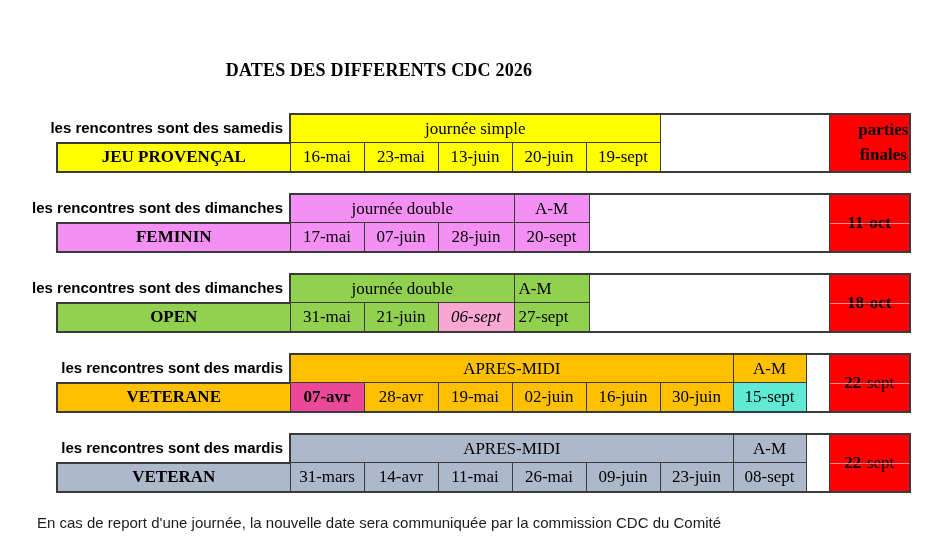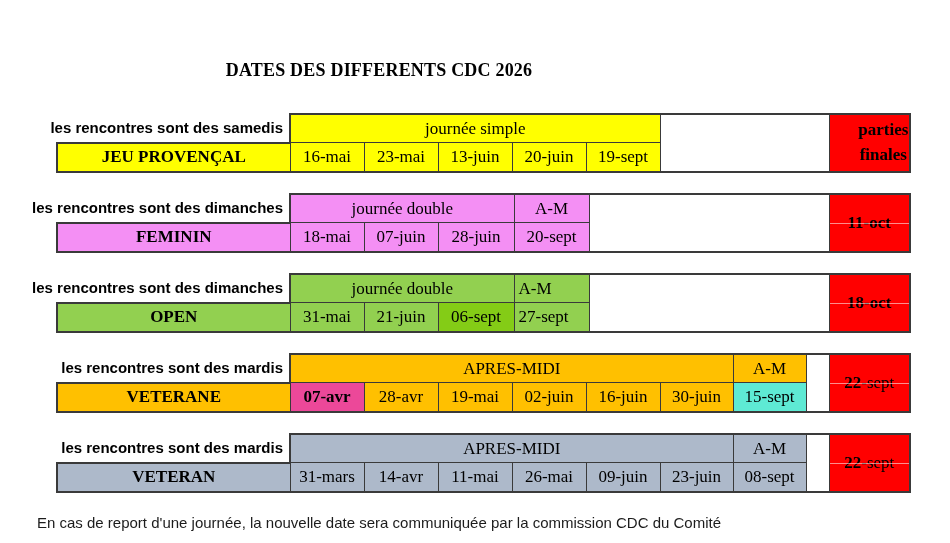--- a/index.html
+++ b/index.html
@@ -85,21 +85,21 @@
       <td class="hdr b bt bl" colspan="3" style="background-color: rgb(244, 143, 244);">journée double</td>
       <td class="am b bt" style="background-color: rgb(244, 143, 244);">A-M</td>
       <td class="gap b bt bb" rowspan="2"></td>
       <td class="fin line b bt bb br" rowspan="2" style="background-color: rgb(255, 0, 0);">
         <span>11-oct</span>
       </td>
     </tr>
     <tr>
       <td></td>
       <td class="name b bt bl bb" style="background-color: rgb(244, 143, 244); margin-top: 17px;">FEMININ</td>
-      <td class="date b bb" style="background-color: rgb(244, 143, 244);">18-mai</td>
+      <td class="date b bb" style="background-color: rgb(244, 143, 244);">17-mai</td>
       <td class="date b bb" style="background-color: rgb(244, 143, 244);">07-juin</td>
       <td class="date b bb" style="background-color: rgb(244, 143, 244);">28-juin</td>
       <td class="date b bb" style="background-color: rgb(244, 143, 244);">20-sept</td>
     </tr>
   </tbody>
     </table>
 
   <table class="blk" id="t3">
     <colgroup>
         <col style="width:57px">
@@ -119,21 +119,21 @@
       <td class="gap b bt bb" rowspan="2"></td>
       <td class="fin line b bt bb br" rowspan="2" style="background-color: rgb(255, 0, 0);">
         <span>18-oct</span>
       </td>
     </tr>
     <tr>
       <td></td>
       <td class="name b bt bl bb" style="background-color: rgb(146, 208, 80);">OPEN</td>
       <td class="date b bb" style="background-color: rgb(146, 208, 80);">31-mai</td>
       <td class="date b bb" style="background-color: rgb(146, 208, 80);">21-juin</td>
-      <td class="date b bb" style="background-color: #84cc16;">06-sept</td>
+      <td class="date b bb" style="background-color: #f9a8d4; font-style: italic;">06-sept</td>
       <td class="date al b bb" style="background-color: rgb(146, 208, 80);">27-sept</td>
     </tr>
   </tbody>
     </table>
 
   <table class="blk" id="t4">
     <colgroup>
         <col style="width:57px">
         <col style="width:233px">
         <col style="width:74px">

